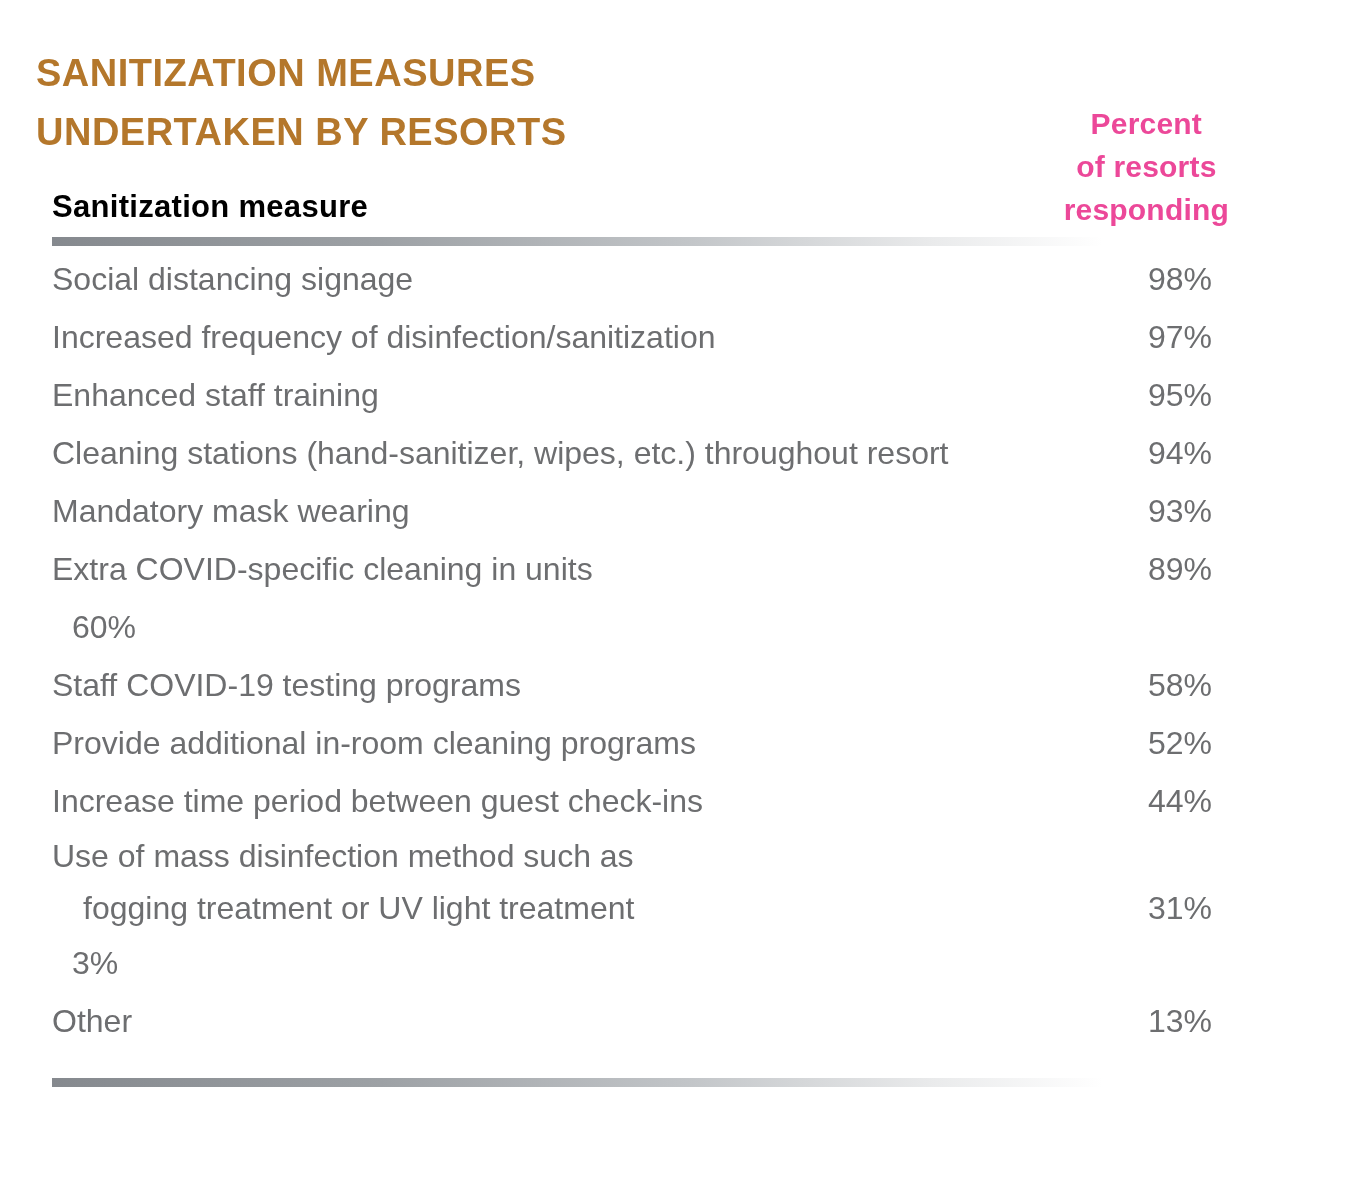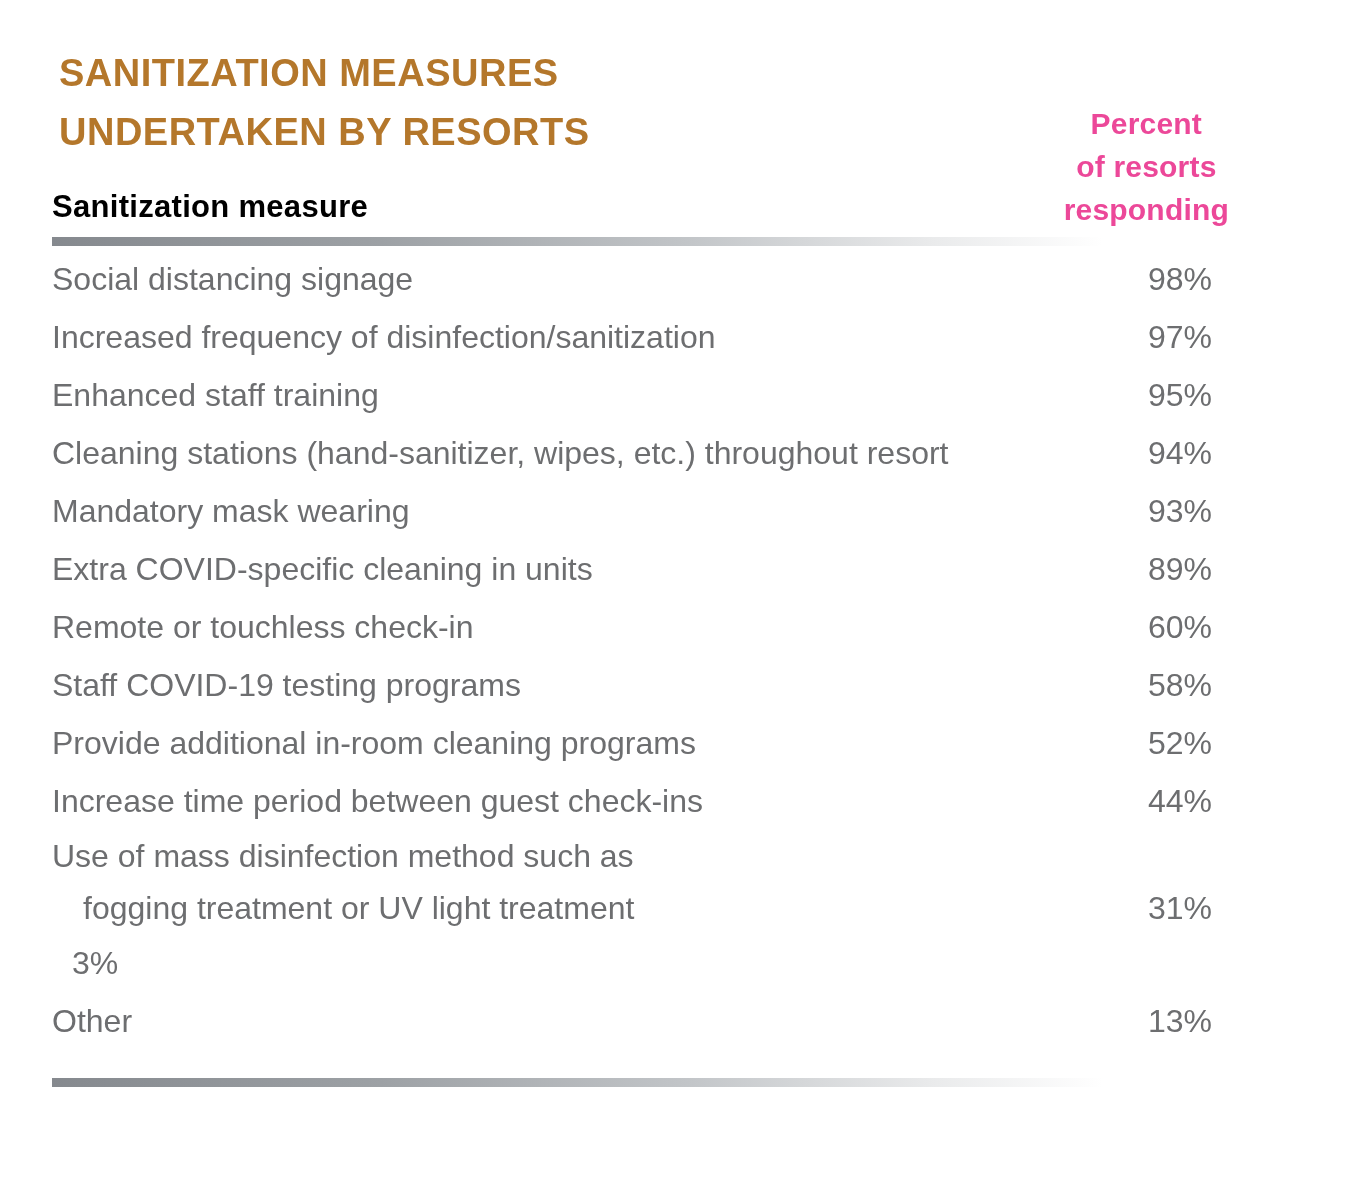--- a/index.html
+++ b/index.html
@@ -14,21 +14,21 @@
     height: 1200px;
     background: #ffffff;
     overflow: hidden;
   }
   .header-area {
     position: relative;
     height: 237px;
   }
   .title {
     position: absolute;
-    left: 59px;
+    left: 36px;
     top: 44px;
     font-size: 38px;
     line-height: 59px;
     font-weight: 800;
     letter-spacing: 0.5px;
     color: #B4772B;
   }
   .col-header-left {
     position: absolute;
     left: 52px;
@@ -120,21 +120,20 @@
     </div>
     <div class="row">
       <div class="measure">Mandatory mask wearing</div>
       <div class="value">93%</div>
     </div>
     <div class="row">
       <div class="measure">Extra COVID-specific cleaning in units</div>
       <div class="value">89%</div>
     </div>
     <div class="row">
-      <div class="measure">Remote or touchless check-in</div>
       <div class="value">60%</div>
     </div>
     <div class="row">
       <div class="measure">Staff COVID-19 testing programs</div>
       <div class="value">58%</div>
     </div>
     <div class="row">
       <div class="measure">Provide additional in-room cleaning programs</div>
       <div class="value">52%</div>
     </div>

